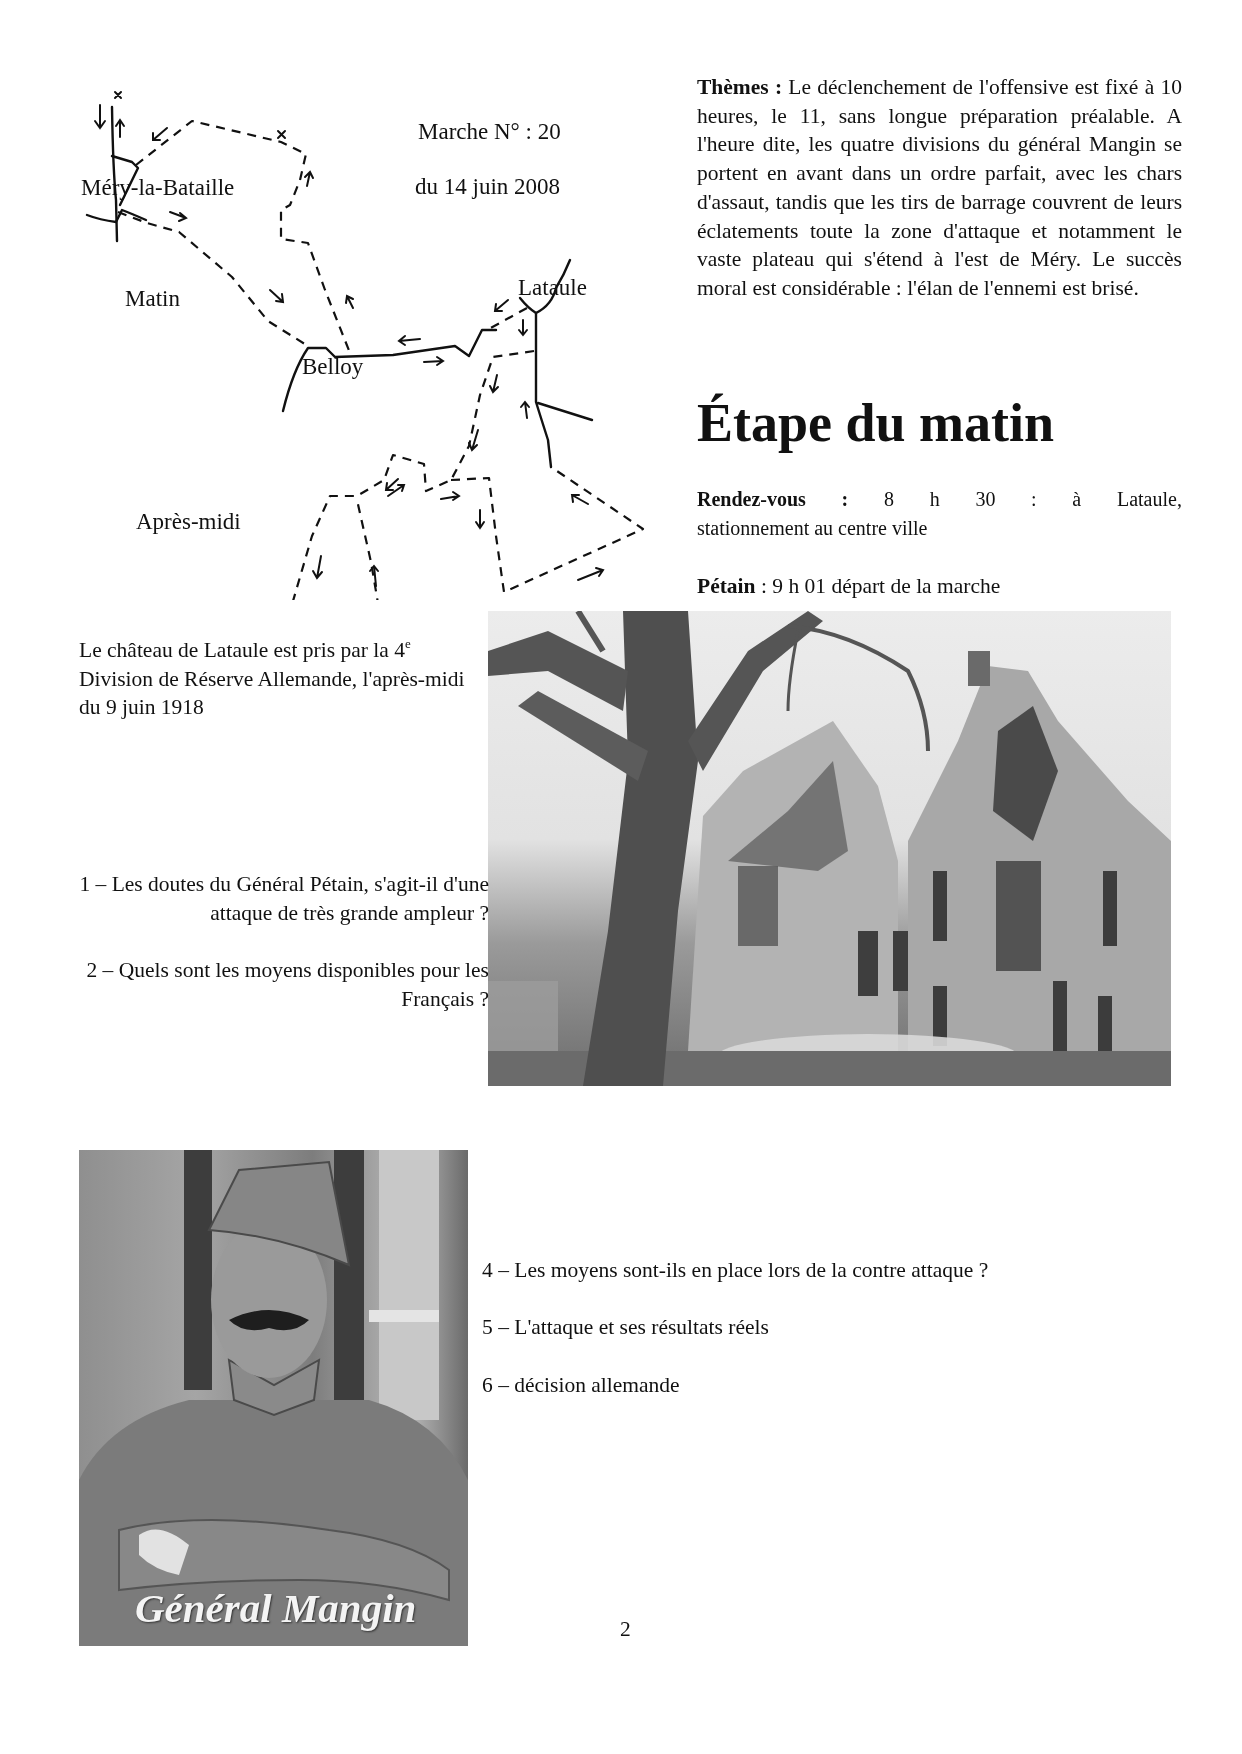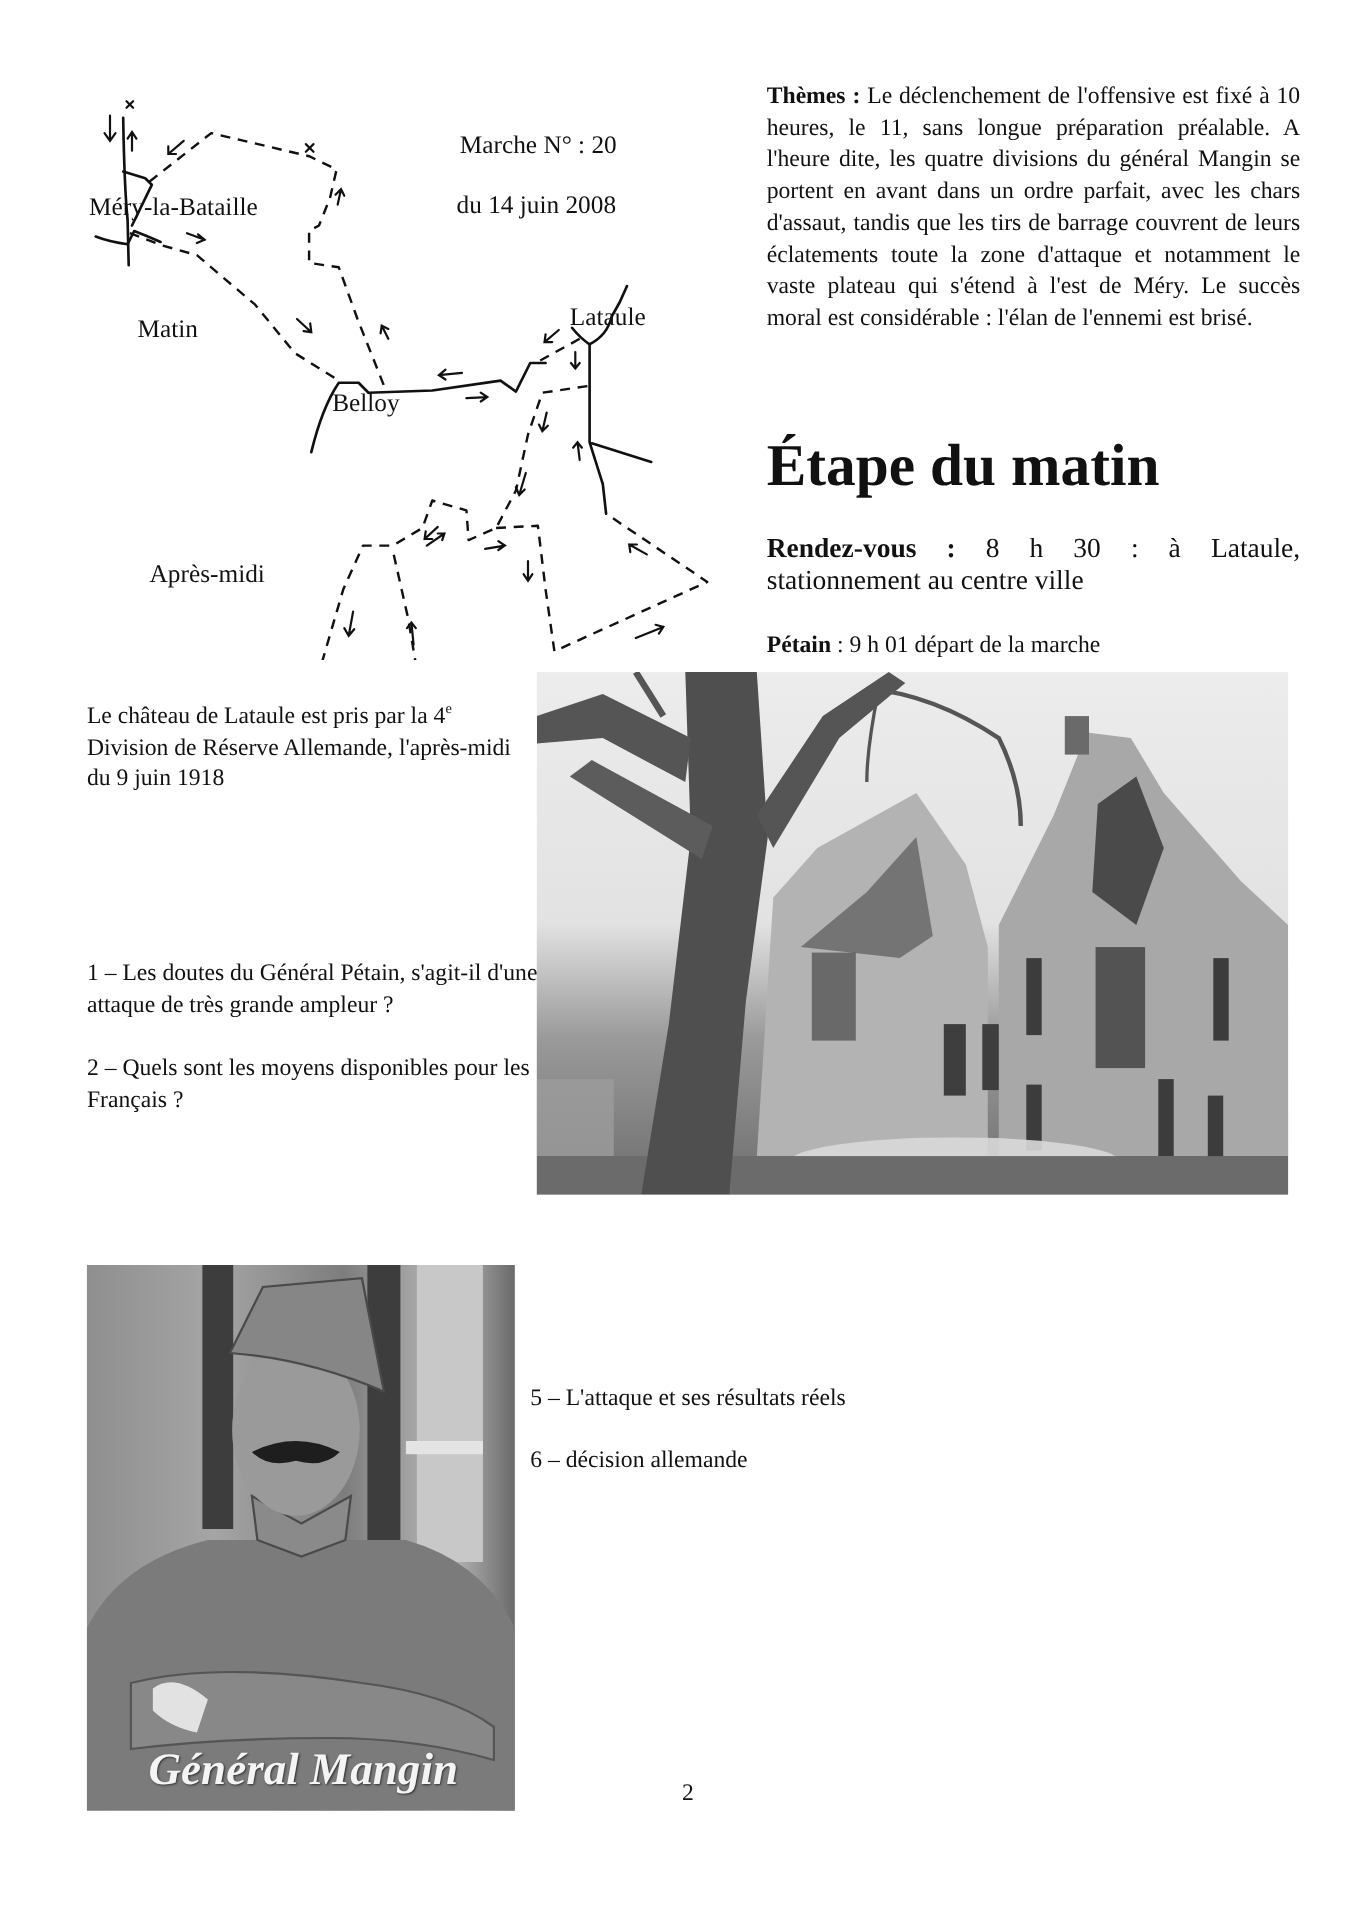--- a/index.html
+++ b/index.html
@@ -13,28 +13,28 @@
   .map-label { font-family: "Liberation Serif", serif; font-size: 23px; fill: #111; }
   .road { fill: none; stroke: #111; stroke-width: 2.4; stroke-linecap: round; stroke-linejoin: round; }
   .route { fill: none; stroke: #111; stroke-width: 2.2; stroke-dasharray: 9 7; stroke-linejoin: round; }
   .arrow { fill: none; stroke: #111; stroke-width: 2; stroke-linecap: round; }
 
   
   #themes { left: 697px; top: 73px; width: 485px; font-size: 21.5px; line-height: 28.7px;
             text-align: justify; }
   #themes b { font-weight: bold; }
   #stage-title { left: 697px; top: 393px; font-size: 54px; font-weight: bold; line-height: 60px; white-space: nowrap; }
-  #rdv { left: 697px; top: 485px; width: 485px; font-size: 25px; line-height: 28.7px; text-align: justify; text-align-last: left; }
+  #rdv { left: 697px; top: 485px; width: 485px; font-size: 20px; line-height: 28.7px; text-align: justify; text-align-last: left; }
   #rdv .first { display: flex; justify-content: space-between; }
   #depart { left: 697px; top: 572px; font-size: 21.5px; line-height: 28.7px; white-space: nowrap; }
 
   
   #caption { left: 79px; top: 636px; width: 410px; font-size: 21.5px; line-height: 28.7px; }
   #caption sup { font-size: 13px; vertical-align: 9px; line-height: 0; }
-  #q12 { left: 79px; top: 870px; width: 410px; font-size: 21.5px; line-height: 28.7px; }
+  #q12 { left: 79px; top: 870px; width: 410px; font-size: 21.5px; line-height: 28.7px; text-align: right; }
   #q12 p, #q36 p { margin: 0 0 28.7px 0; }
 
   #q36 { left: 482px; top: 1256px; width: 700px; font-size: 21.5px; line-height: 28.7px; }
 
   
   #chateau { left: 488px; top: 611px; width: 683px; height: 475px; overflow: hidden;
              background: linear-gradient(180deg, #ececec 0%, #e2e2e2 48%, #9a9a9a 70%, #6d6d6d 100%); }
   #portrait { left: 79px; top: 1150px; width: 389px; height: 496px; overflow: hidden;
               background: linear-gradient(90deg, #8f8f8f 0%, #a5a5a5 30%, #7d7d7d 60%, #b9b9b9 85%, #6a6a6a 100%); }
   #portrait-caption { position: absolute; left: 56px; bottom: 14px; font-family: "Liberation Serif", serif;
@@ -184,17 +184,18 @@
 
     <ellipse cx="190" cy="150" rx="58" ry="78" fill="#9a9a9a"></ellipse>
     <path d="M150 170 Q190 150 230 170 Q215 185 190 178 Q165 185 150 170 Z" fill="#1e1e1e"></path>
 
     <path d="M130 80 L160 20 L250 12 L270 115 Q200 85 130 80 Z" fill="#868686" stroke="#4a4a4a" stroke-width="2"></path>
   </svg>
   <div id="portrait-caption">Général Mangin</div>
 </div>
 
 <div id="q36" class="abs">
+  <p>4 – Les moyens sont-ils en place lors de la contre attaque ?</p>
   <p>5 – L'attaque et ses résultats réels</p>
   <p>6 – décision allemande</p>
 </div>
 
 <div id="page-number" class="abs">2</div>
 
 </body></html>

